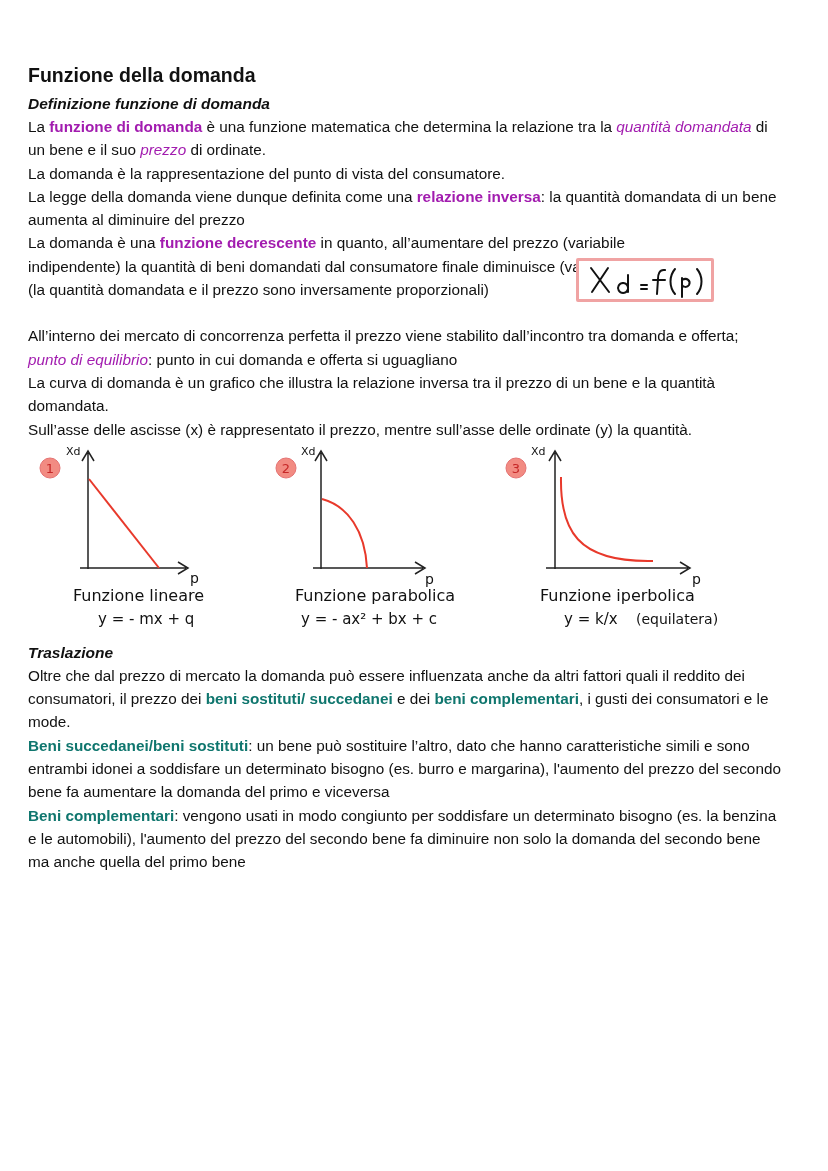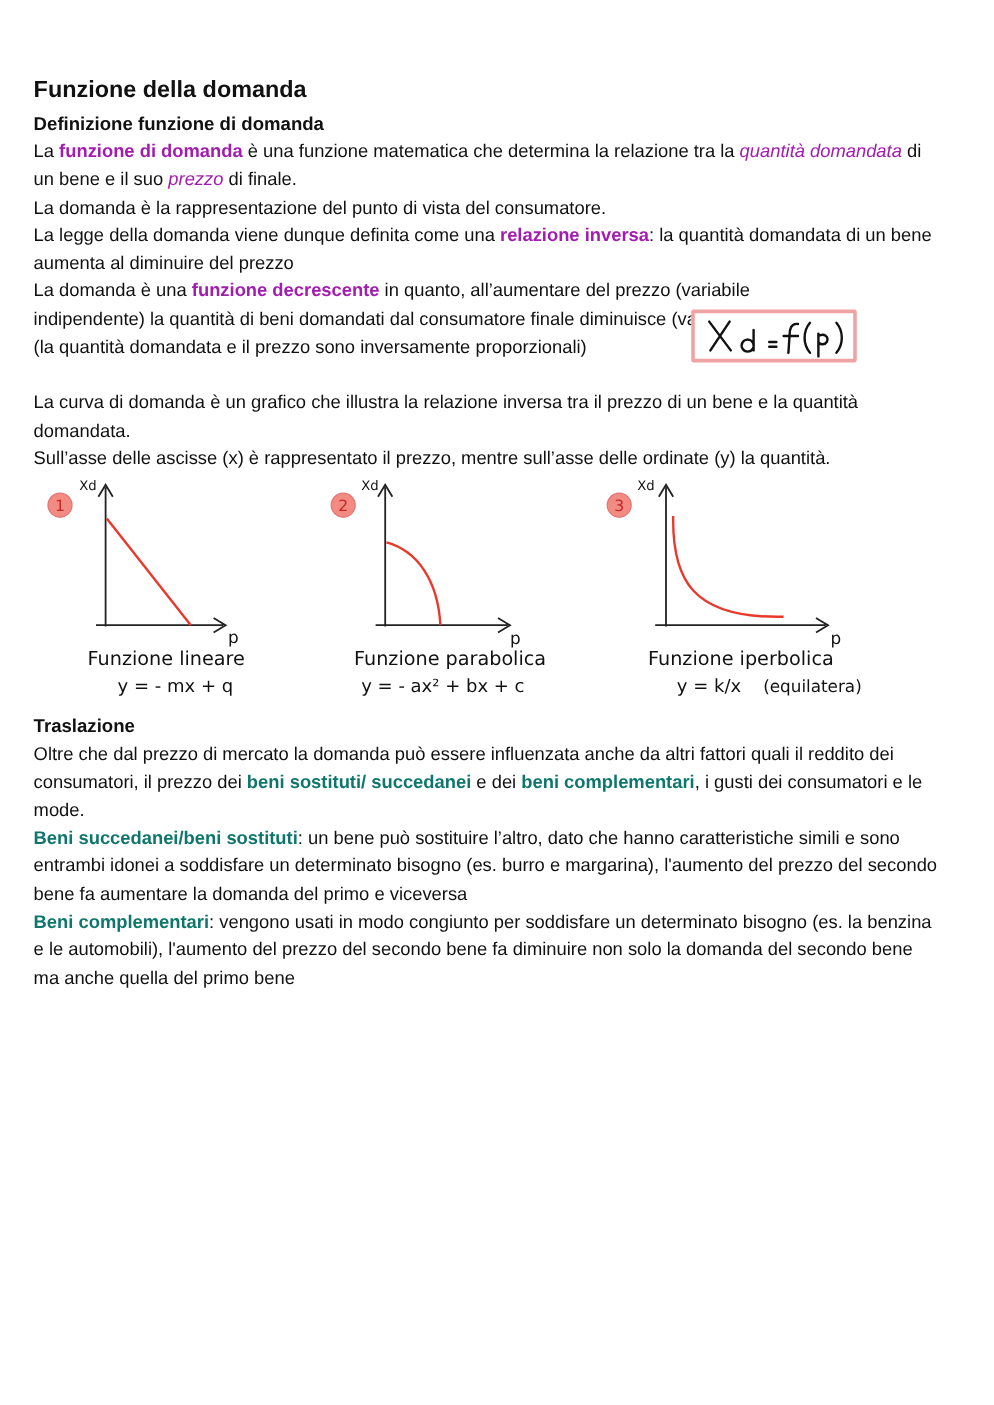--- a/index.html
+++ b/index.html
@@ -2,21 +2,21 @@
 <html><head>
 <meta charset="utf-8">
 <style>
   html, body { margin: 0; padding: 0; background: #ffffff; }
   body {
     width: 828px; height: 1171px; overflow: hidden; position: relative;
     font-family: "Liberation Sans", sans-serif; color: #111111;
   }
   .page { position: absolute; left: 28px; top: 62px; width: 760px; }
   h1 { font-size: 19.5px; font-weight: bold; margin: 0 0 4px 0; line-height: 26px; }
-  h2 { font-size: 15.5px; font-weight: bold; margin: 0; line-height: 23px; }
+  h2 { font-size: 15.5px; font-weight: bold; font-style: italic; margin: 0; line-height: 23px; }
   p { margin: 0; font-size: 15.3px; line-height: 23.3px; }
   .red { color: #a21caf; }
   .b { font-weight: bold; }
   .i { font-style: italic; }
   .black-b { font-weight: bold; color: #0f766e; }
   .gap { height: 23px; }
   .formula-row { position: relative; }
   .formula-box {
     position: absolute; left: 548px; top: -20px; width: 138px; height: 44px;
     border: 3px solid #f0a3a3; border-radius: 2px; box-sizing: border-box;
@@ -26,21 +26,21 @@
   .graph { position: absolute; top: 0; }
   .hand { font-family: "DejaVu Sans", sans-serif; }
 </style>
 </head>
 <body>
 
 <div class="page">
   <h1>Funzione della domanda</h1>
   <h2>Definizione funzione di domanda</h2>
 
-  <p><span>La </span><span class="red b">funzione di domanda</span><span> è una funzione matematica che determina la relazione tra la </span><span class="red i">quantità domandata</span><span> di un bene e il suo </span><span class="red i">prezzo</span><span> di finale.</span></p>
+  <p><span>La </span><span class="red b">funzione di domanda</span><span> è una funzione matematica che determina la relazione tra la </span><span class="red i">quantità domandata</span><span> di un bene e il suo </span><span class="red i">prezzo</span><span> di ordinate.</span></p>
   <p>La domanda è la rappresentazione del punto di vista del consumatore.</p>
   <p style="width:750px"><span>La legge della domanda viene dunque definita come una </span><span class="red b">relazione inversa</span><span>: la quantità domandata di un bene aumenta al diminuire del prezzo</span></p>
   <p style="width:690px"><span>La domanda è una </span><span class="red b">funzione decrescente</span><span> in quanto, all’aumentare del prezzo (variabile indipendente) la quantità di beni domandati dal consumatore finale diminuisce (variabile dipendente).</span></p>
   <div class="formula-row">
     <p>(la quantità domandata e il prezzo sono inversamente proporzionali)</p>
     <div class="formula-box">
       <svg width="132" height="38" viewBox="0 0 132 38">
         <g fill="none" stroke="#111" stroke-width="2" stroke-linecap="round">
           <path d="M12 7 L30 31 M29 7 L13 31"></path>
           <path d="M44 22 a5 5 0 1 0 0.1 0 M49 14 L49 31"></path>
@@ -49,20 +49,21 @@
           <path d="M96 8 C90 15 90 26 96 33"></path>
           <path d="M103 17 L103 36 M103 19 C108 16 112 20 110 24 C108 27 104 26 103 24"></path>
           <path d="M118 8 C124 15 124 26 118 33"></path>
         </g>
       </svg>
     </div>
   </div>
 
   <div class="gap"></div>
 
+  <p style="width:750px"><span>All’interno dei mercato di concorrenza perfetta il prezzo viene stabilito dall’incontro tra domanda e offerta; </span><span class="red i">punto di equilibrio</span><span>: punto in cui domanda e offerta si uguagliano</span></p>
   <p style="width:700px">La curva di domanda è un grafico che illustra la relazione inversa tra il prezzo di un bene e la quantità domandata.</p>
   <p>Sull’asse delle ascisse (x) è rappresentato il prezzo, mentre sull’asse delle ordinate (y) la quantità.</p>
 
   <div style="height:200px; position:relative;">
 
     <svg class="graph" style="left:0; top:0" width="230" height="200" viewBox="0 0 230 200">
       <circle cx="22" cy="27" r="10" fill="#f28b82" stroke="#e57373" stroke-width="1"></circle>
       <text x="22" y="32" text-anchor="middle" font-size="13" fill="#c62828" class="hand">1</text>
       <text x="38" y="14" font-size="11" fill="#111" class="hand">Xd</text>
       <path d="M60 12 L60 128 M54 20 L60 10 L66 20" fill="none" stroke="#222" stroke-width="1.5"></path>

